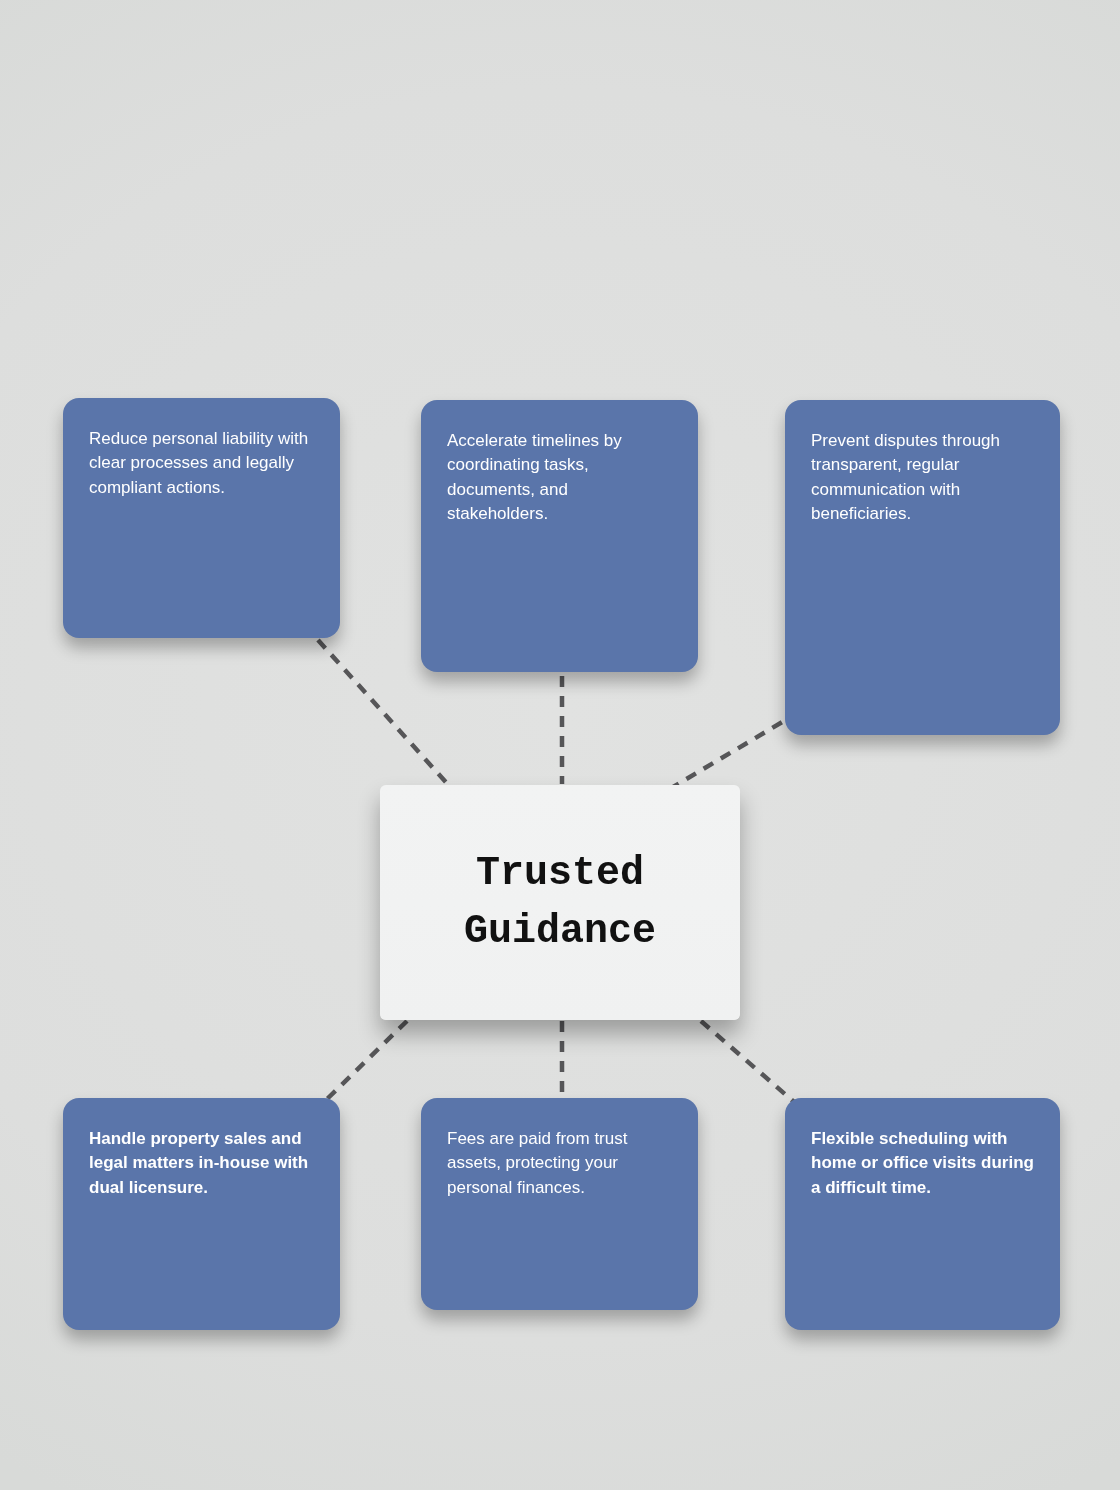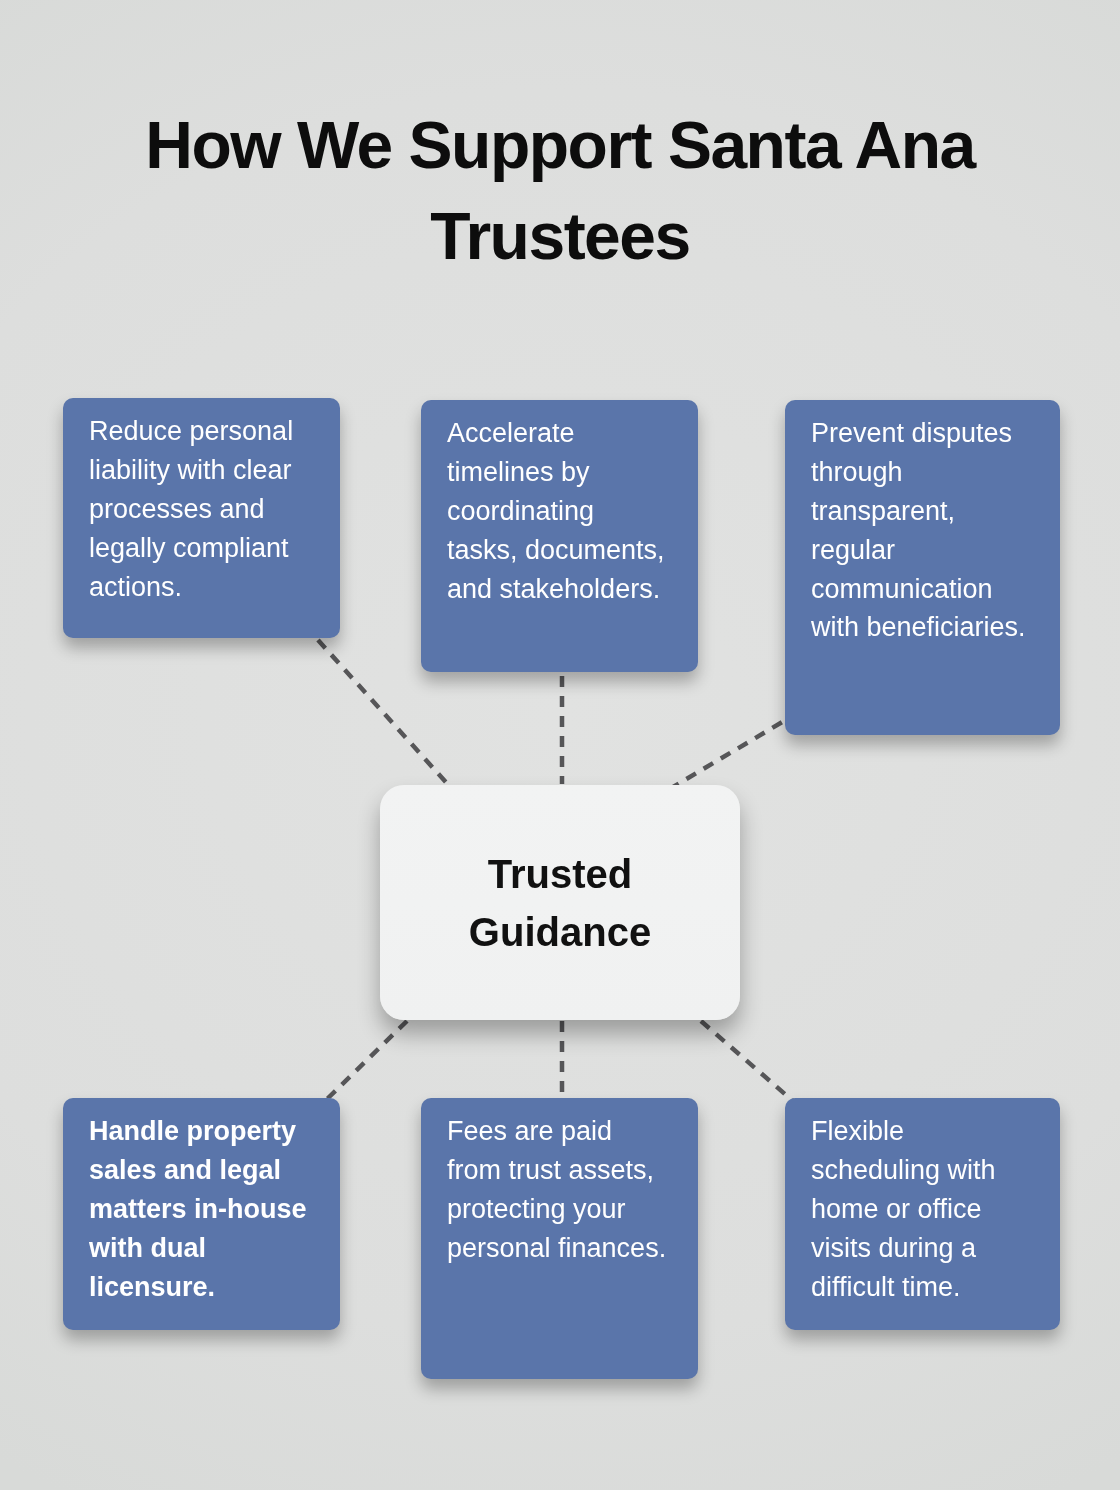--- a/index.html
+++ b/index.html
@@ -47,62 +47,62 @@
   .connectors line {
     stroke: var(--connector);
     stroke-width: 4.5;
     stroke-dasharray: 11 9;
   }
   .node {
     position: absolute;
     box-sizing: border-box;
     background: var(--node-fill);
     color: var(--node-text);
-    border-radius: 10px;
-    padding: 14px 26px;
-    font-size: 27px;
+    border-radius: 16px;
+    padding: 29px 26px;
+    font-size: 17px;
     line-height: 1.44;
     box-shadow: 0 10px 16px rgba(0,0,0,0.28);
   }
   .node p { margin: 0; }
   .center-node {
     position: absolute;
     left: 380px;
     top: 785px;
     width: 360px;
     height: 235px;
     box-sizing: border-box;
     background: linear-gradient(180deg, #f2f3f3 0%, var(--center-fill) 100%);
-    border-radius: 24px;
+    border-radius: 6px;
     display: flex;
     align-items: center;
     justify-content: center;
     text-align: center;
     box-shadow: 0 14px 22px rgba(0,0,0,0.30);
+    font-family: Liberation Mono, monospace;
   }
   .center-node .label {
     max-width: 260px;
     font-size: 40px;
     line-height: 1.45;
     font-weight: 800;
     color: var(--center-text);
   }
   #node-1 { left: 63px;  top: 398px;  width: 277px; height: 240px; }
   #node-2 { left: 421px; top: 400px;  width: 277px; height: 272px; }
   #node-3 { left: 785px; top: 400px;  width: 275px; height: 335px; }
   #node-4 { left: 63px;  top: 1098px; width: 277px; height: 232px; font-weight: bold; }
-  #node-5 { left: 421px; top: 1098px; width: 277px; height: 281px; }
-  #node-6 { left: 785px; top: 1098px; width: 275px; height: 232px; }
+  #node-5 { left: 421px; top: 1098px; width: 277px; height: 212px; }
+  #node-6 { left: 785px; top: 1098px; width: 275px; height: 232px; font-weight: bold; }
 </style>
 </head>
 <body>
 
 <div class="canvas">
 
-  <h1 class="title">How We Support Santa Ana Trustees</h1>
 
   <svg class="connectors" viewBox="0 0 1120 1490" xmlns="http://www.w3.org/2000/svg">
     <line x1="318" y1="640" x2="452" y2="789"></line>
     <line x1="562" y1="676" x2="562" y2="784"></line>
     <line x1="799" y1="712" x2="668" y2="790"></line>
     <line x1="407" y1="1021" x2="326" y2="1100"></line>
     <line x1="562" y1="1021" x2="562" y2="1096"></line>
     <line x1="701" y1="1021" x2="794" y2="1102"></line>
   </svg>
 

